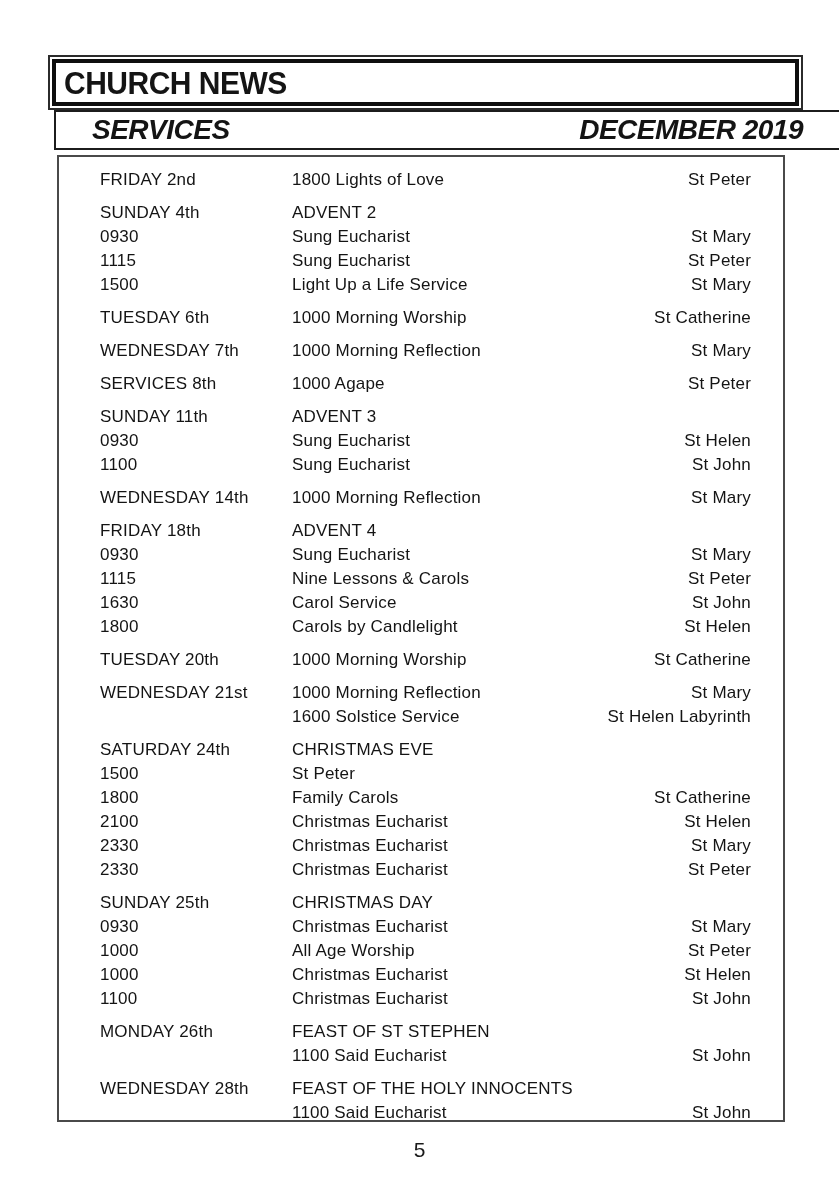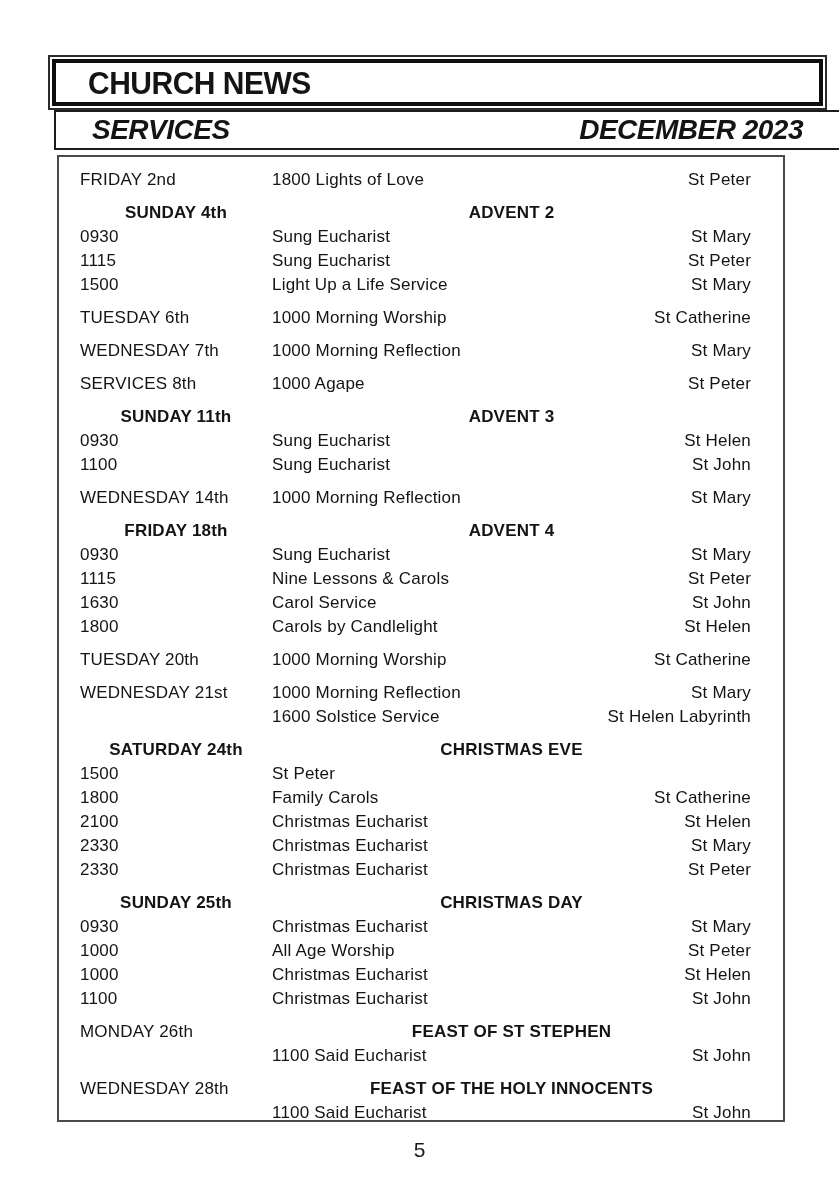--- a/index.html
+++ b/index.html
@@ -14,21 +14,21 @@
 
   
   .church-box {
     position:absolute; left:52px; top:59px;
     width:731px; height:39px;
     border:4px solid #0e0e0e;
     outline:2px solid #2b2b2b;
     outline-offset:2px;
     background:#fff;
     display:flex; align-items:center;
-    padding-left:32px;
+    padding-left:8px;
   }
   .church-box .title {
     font-size:30px; font-weight:bold;
     letter-spacing:-0.5px;
     transform:scaleY(1.05);
   }
 
   
   .services-bar {
     position:absolute; left:54px; top:110px;
@@ -48,52 +48,52 @@
   
   .content-box {
     position:absolute; left:57px; top:155px;
     width:728px; height:967px;
     border:2px solid #4a4a4a;
     box-sizing:border-box;
     background:#fff;
     padding-top:11px;
   }
 
-  .group { margin-top:9px; }
+  .group { margin-top:9px;padding-left:20px; }
   .group:first-child { margin-top:0; }
 
   .row {
     display:flex;
     padding-left:21px; padding-right:32px;
     line-height:24px;
     font-size:17px;
     letter-spacing:0.2px;
     white-space:nowrap;
   }
   .day-cell   { flex:none; width:192px; }
   .event-cell { flex:1; }
   .location-cell { flex:none; text-align:right; }
-  .bold { font-weight:bold;text-align:center; }
+  .bold { font-weight:normal; }
 
   .page-number {
     position:absolute; left:0; top:1138px;
     width:100%; text-align:center;
     font-size:21px; color:#1a1a1a;
   }
 </style>
 </head>
 <body>
 
 <div class="church-box">
   <span class="title">CHURCH NEWS</span>
 </div>
 
 <div class="services-bar">
   <span class="lbl">SERVICES</span>
-  <span class="lbl">DECEMBER 2023</span>
+  <span class="lbl">DECEMBER 2019</span>
 </div>
 
 <div class="content-box">
     <div class="group">
       <div class="row">
         <span class="day-cell">FRIDAY 2nd</span>
         <span class="event-cell">1800 Lights of Love</span>
         <span class="location-cell">St Peter</span>
       </div>
     </div>

